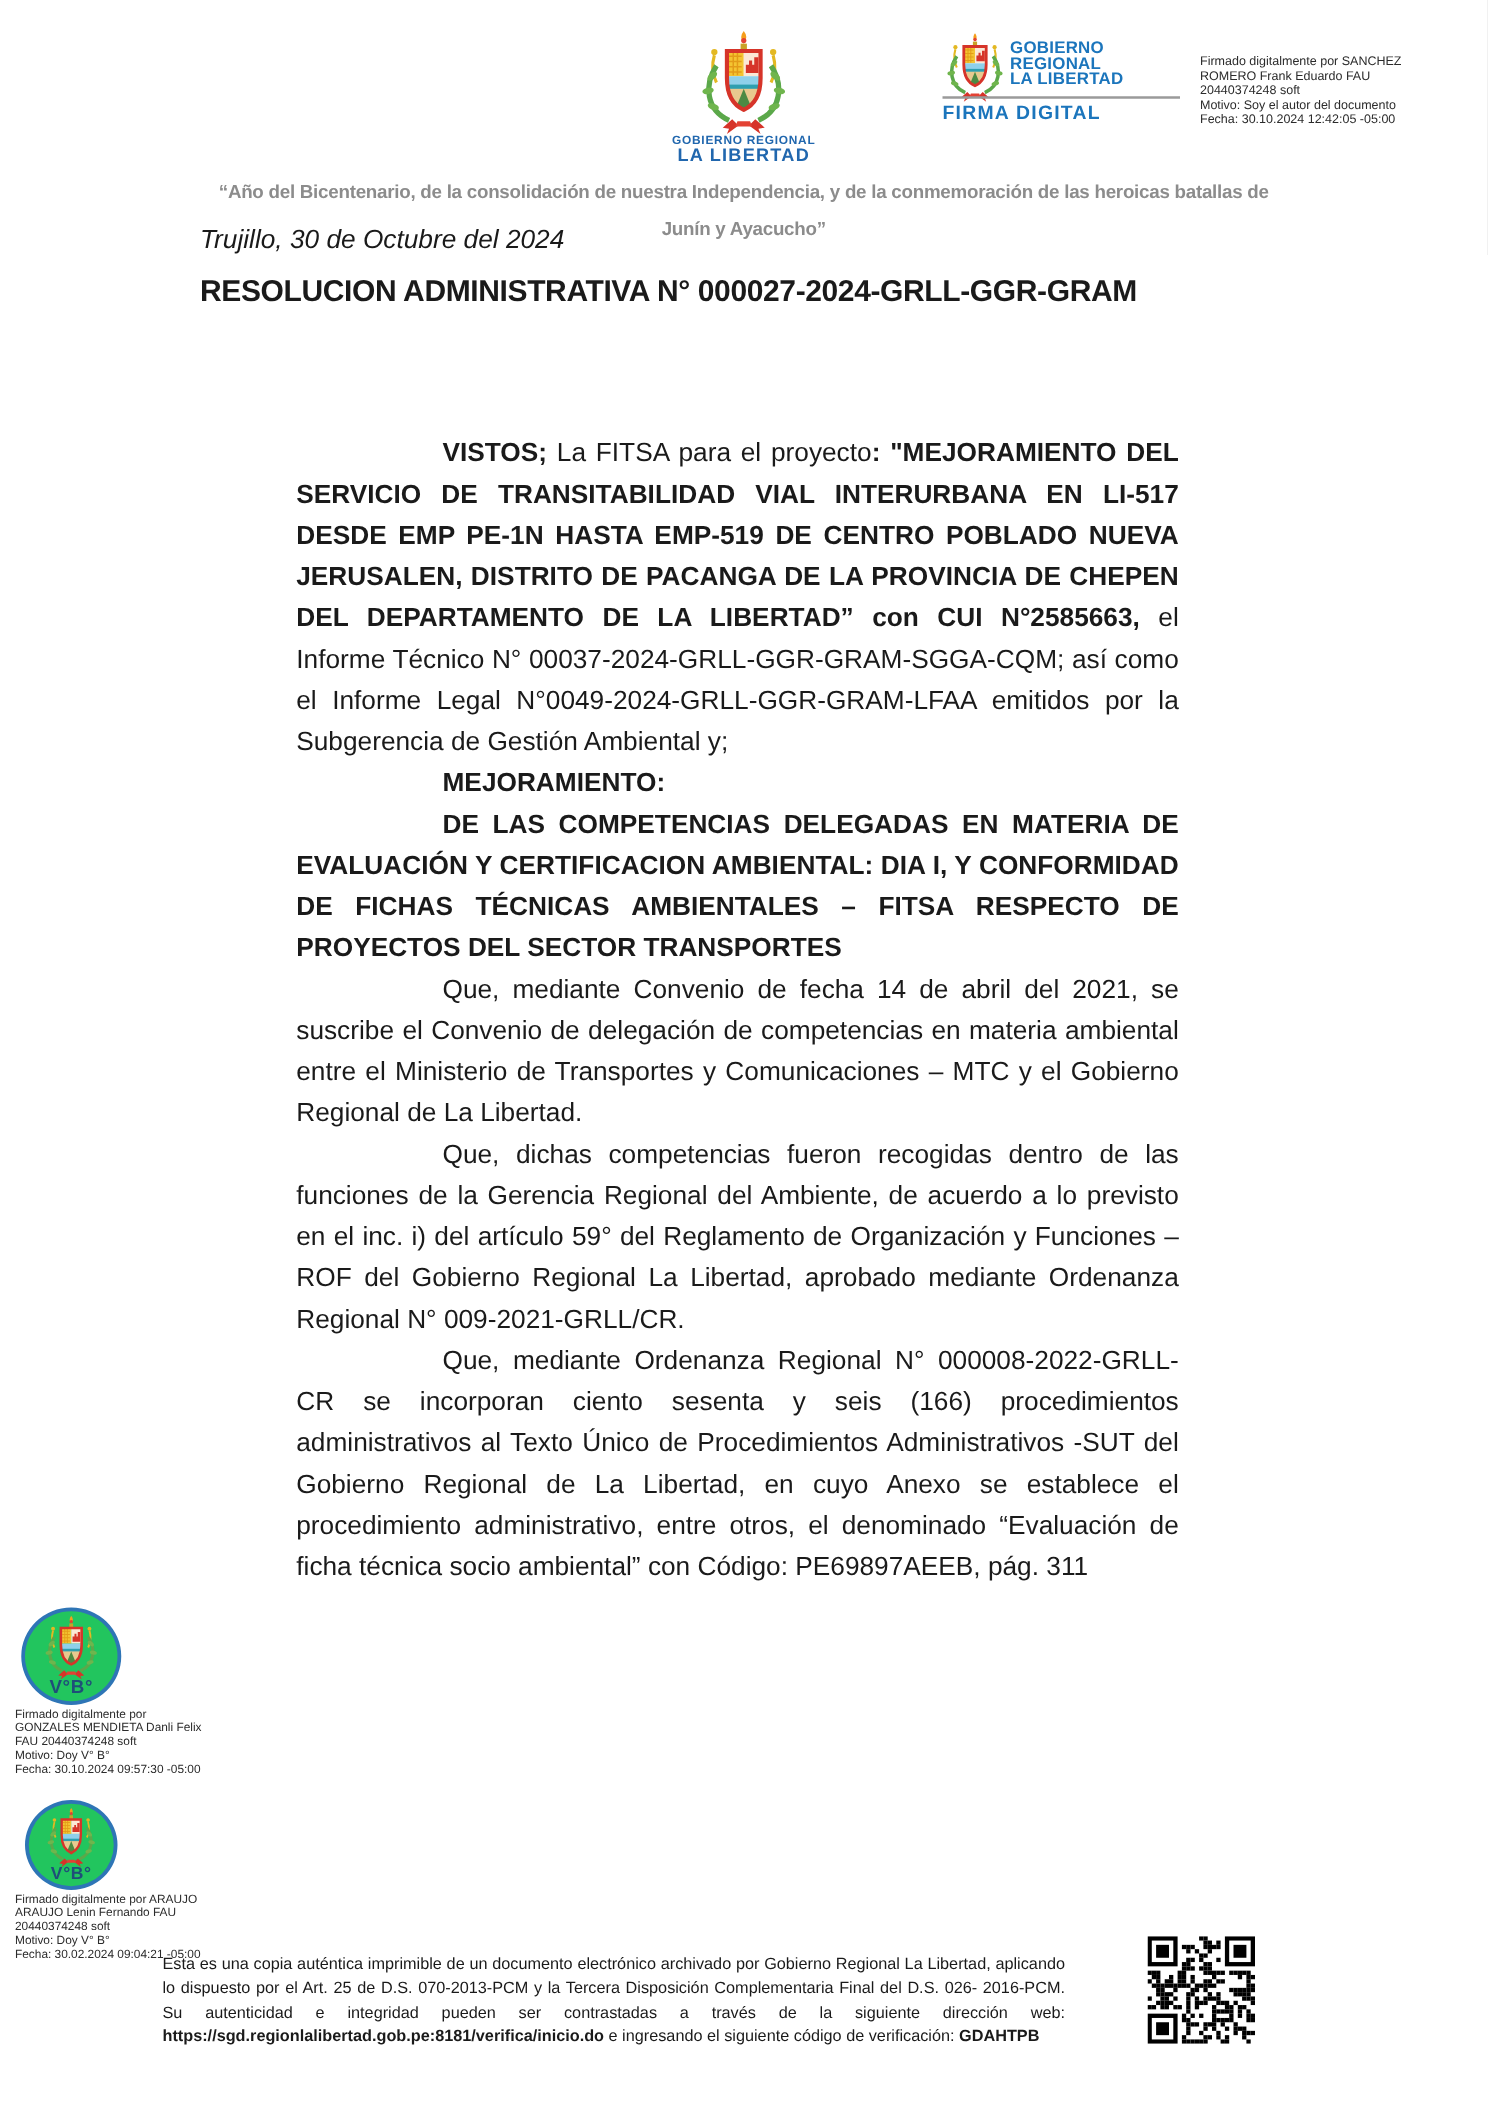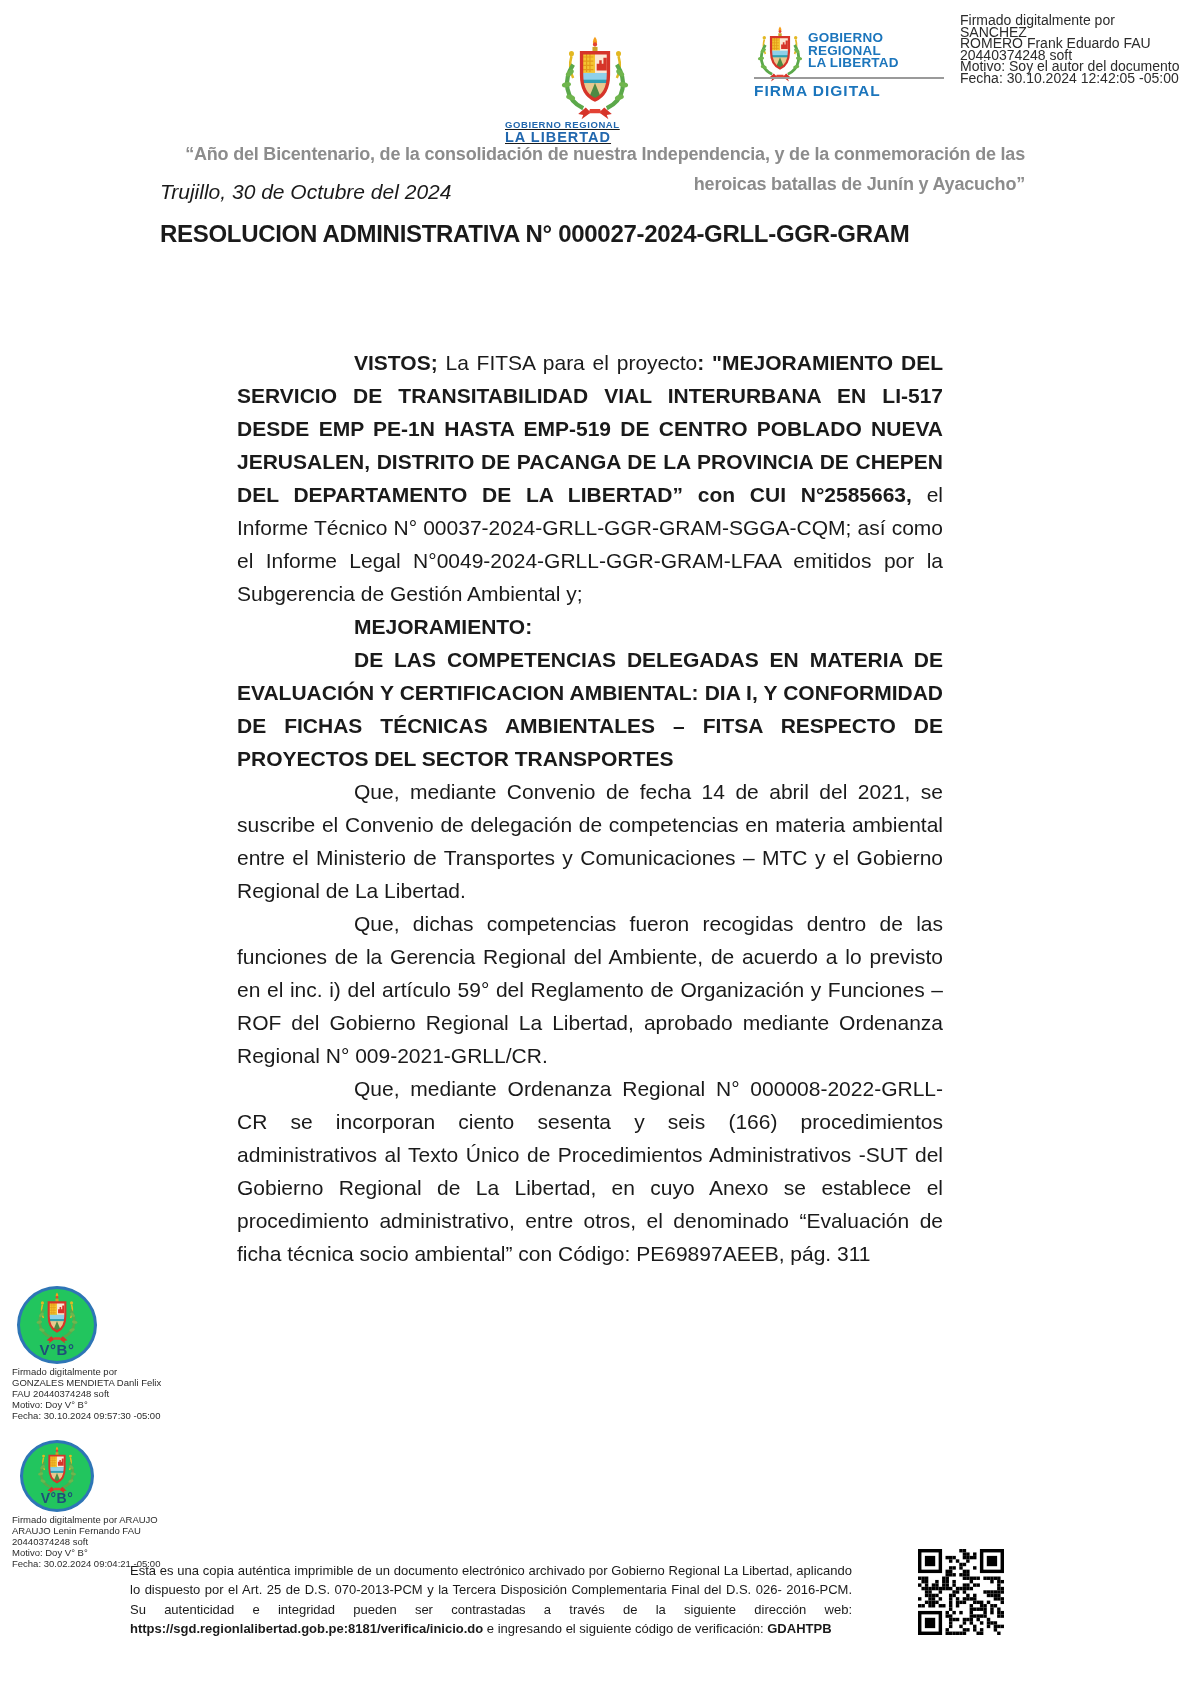--- a/index.html
+++ b/index.html
@@ -5,37 +5,37 @@
   html,body{margin:0;padding:0;background:#e8e8e8;}
   .page{
     position:relative; width:1190px; height:1684px; margin:0 auto;
     background:#ffffff; overflow:hidden;
     font-family:"Liberation Sans", sans-serif; color:#1a1a1a;
   }
   .abs{position:absolute;}
   .prelines{white-space:pre-line;}
 
   
-  .center-logo{left:505px; top:36px; width:180px; text-decoration:underline;}
+  .center-logo{left:505px; top:24px; width:180px; text-align:center;}
   .center-logo svg{width:96px; height:84px; display:block; margin:0 auto;}
   .logo-line1{font-size:9.5px; font-weight:bold; color:#2167AE; letter-spacing:.6px; line-height:10px;}
   .logo-line2{font-size:14.5px; font-weight:bold; color:#2167AE; letter-spacing:1px; line-height:15px;}
 
   .badge{left:750px; top:24px; width:212px;}
   .badge-coat{position:absolute; left:2px; top:2px; width:56px; height:56px;}
   .badge-text{position:absolute; left:58px; top:8px; font-weight:bold; color:#1B75BC;
               font-size:13.5px; line-height:12.5px; letter-spacing:.2px;}
   .badge-rule{position:absolute; left:4px; top:53px; width:190px; height:2px; background:#9a9a9a;}
   .badge-label{position:absolute; left:4px; top:58px; width:190px; text-align:left;
                font-weight:bold; color:#1B75BC; font-size:15.5px; letter-spacing:1px;}
 
-  .top-signature{left:960px; top:15px; width:220px; font-size:14px; line-height:11.6px; color:#2b2b2b;}
-
-  .quote{left:165px; top:139px; width:860px; text-align:right;
-         color:#8C8C8C; font-weight:bold; font-size:18px; line-height:30px; letter-spacing:-.2px;}
+  .top-signature{left:960px; top:44px; width:220px; font-size:10px; line-height:11.6px; color:#2b2b2b;}
+
+  .quote{left:165px; top:139px; width:860px; text-align:center;
+         color:#8C8C8C; font-weight:bold; font-size:15px; line-height:30px; letter-spacing:-.2px;}
 
   .date-line{left:160px; top:180px; font-size:21px;font-style:italic;}
   .doc-title{left:160px; top:220px; font-size:24px; font-weight:bold; letter-spacing:-.3px;}
 
   
   .body-col{left:237px; top:346px; width:706px;}
   .body-col p{margin:0; text-align:justify; text-indent:117px;
               font-size:21px; line-height:33px;}
   .b{font-weight:bold;}
   .p-considerando{margin-top:50px; font-weight:bold;}

